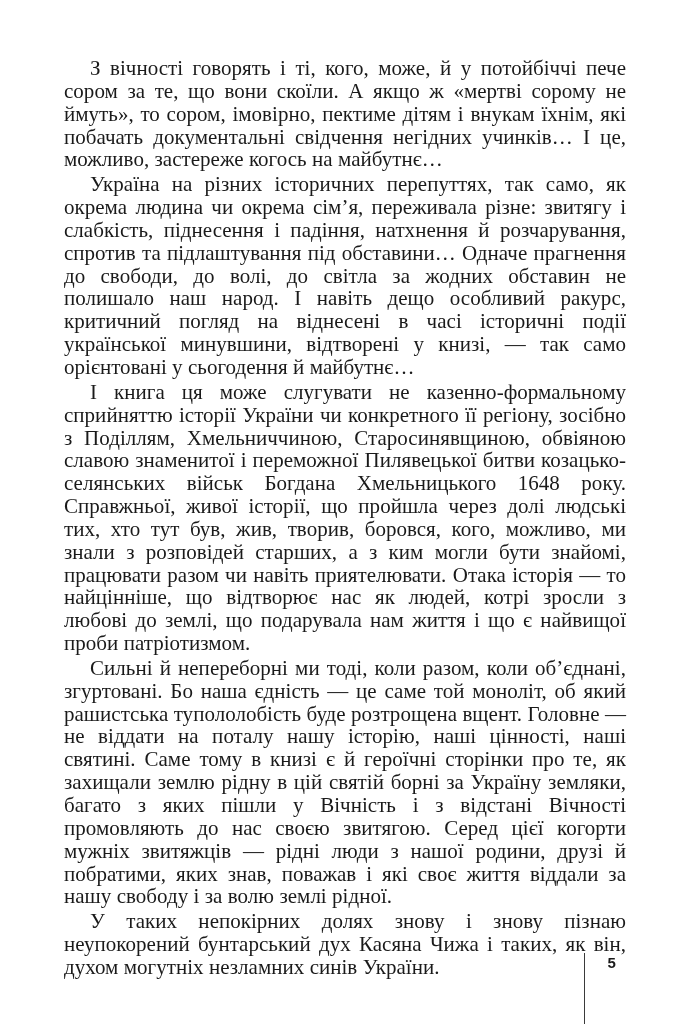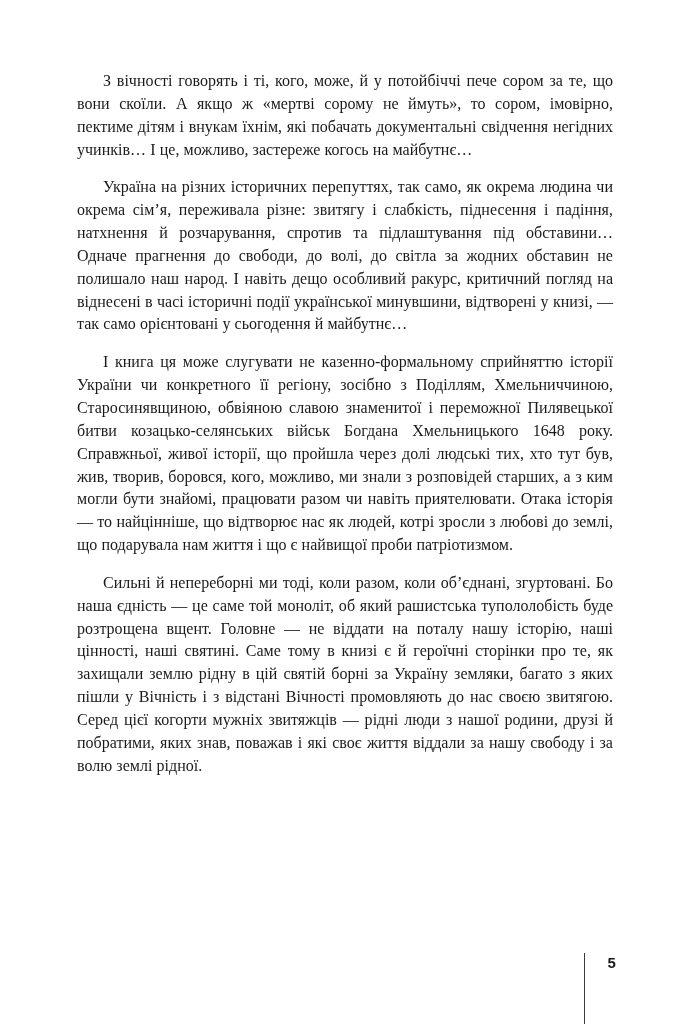--- a/index.html
+++ b/index.html
@@ -27,22 +27,22 @@
   }
 
   .text-block {
     position: absolute;
     left: 62px;
     top: 55px;
     width: 566px;
   }
 
   .para {
-    margin: 15px;
-    font-size: 16px;
+    margin: 2px;
+    font-size: 21px;
     line-height: 22.85px;
     text-align: justify;
     text-indent: 26px;
     text-justify: inter-word;
     hyphens: manual;
     -webkit-hyphens: manual;
     letter-spacing: 0.02px;
     word-spacing: 0.1px;
     color: #1a1a1a;
   }
@@ -77,20 +77,21 @@
 </head>
 <body>
 
 <div class="page">
 
   <div class="text-block">
     <p class="para">З вічності говорять і ті, кого, може, й у потойбіччі пече сором за те, що вони скоїли. А якщо ж «мертві сорому не ймуть», то сором, імовірно, пектиме дітям і внукам їхнім, які побачать документальні свідчення негідних учинків… І це, можливо, застереже когось на майбутнє…</p>
     <p class="para">Україна на різних історичних перепуттях, так само, як окрема людина чи окрема сім’я, переживала різне: звитягу і слабкість, піднесення і падіння, натхнення й розчарування, спротив та підлаштування під обставини… Одначе прагнення до свободи, до волі, до світла за жодних обставин не полишало наш народ. І навіть дещо особливий ракурс, критичний погляд на віднесені в часі історичні події української минувшини, відтворені у книзі, — так само орієнтовані у сьогодення й майбутнє…</p>
     <p class="para">І книга ця може слугувати не казенно-формальному сприйняттю історії України чи конкретного її регіону, зосібно з Поділлям, Хмельниччиною, Старосинявщиною, обвіяною славою знаменитої і переможної Пилявецької битви козацько-селянських військ Богдана Хмельницького 1648 року. Справжньої, живої історії, що пройшла через долі людські тих, хто тут був, жив, творив, боровся, кого, можливо, ми знали з розповідей старших, а з ким могли бути знайомі, працювати разом чи навіть приятелювати. Отака історія — то найцінніше, що відтворює нас як людей, котрі зросли з любові до землі, що подарувала нам життя і що є найвищої проби патріотизмом.</p>
     <p class="para">Сильні й непереборні ми тоді, коли разом, коли об’єднані, згуртовані. Бо наша єдність  — це саме той моноліт, об який рашистська тупололобість буде розтрощена вщент. Головне — не віддати на поталу нашу історію, наші цінності, наші святині. Саме тому в книзі є й героїчні сторінки про те, як захищали землю рідну в цій святій борні за Україну земляки, багато з яких пішли у Вічність і з відстані Вічності промовляють до нас своєю звитягою. Серед цієї когорти мужніх звитяжців — рідні люди з нашої родини, друзі й побратими, яких знав, поважав і які своє життя віддали за нашу свободу і за волю землі рідної.</p>
+    <p class="para">У таких непокірних долях знову і знову пізнаю неупокорений бунтарський дух Касяна Чижа і таких, як він, духом могутніх незламних синів України.</p>
   </div>
 
   <div class="folio">
     <div class="folio-rule"></div>
     <div class="folio-number">5</div>
   </div>
 
 </div>
 
 </body></html>

